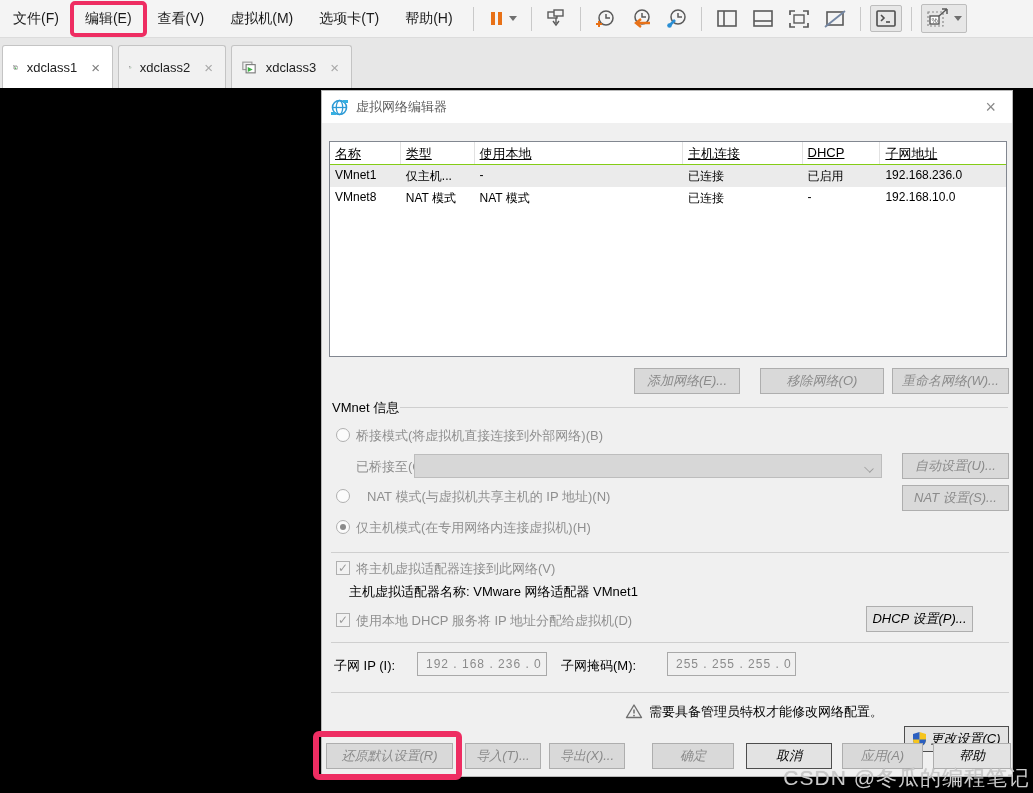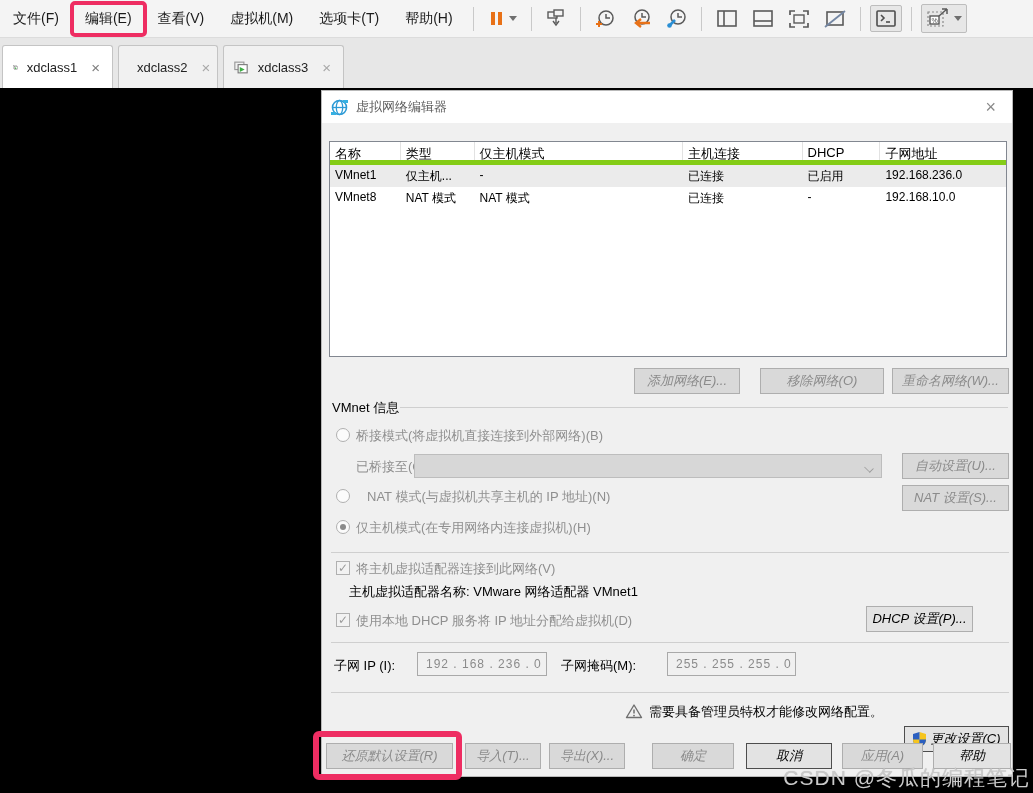--- a/index.html
+++ b/index.html
@@ -40,21 +40,21 @@
             border:1px solid #b9b9b9; font-size:13px; }
   .dlg-title { position:absolute; left:0; top:0; width:100%; height:32px; background:#ffffff;
                display:flex; align-items:center; }
   .dlg-title-text { font-size:13px; color:#5f5f5f; margin-left:8px; }
   .dlg-close { position:absolute; right:10px; top:4px; font-size:18px; color:#8a8a8a; padding:2px 6px; }
 
   
   .nettable { position:absolute; left:7px; top:50px; width:678px; height:216px; background:#fff;
               border:1px solid #828790; font-size:12px; overflow:hidden; }
   .trow { display:flex; width:100%; }
-  .trow.thead { height:23px; border-bottom:5px solid #84cc16; }
+  .trow.thead { height:23px; border-bottom:1px solid #84cc16;text-decoration:underline; }
   .trow.tbody { height:22px; }
   .trow.selected { background:#ebebeb; }
   .tcell { padding:3px 4px 0 5px; white-space:nowrap; overflow:hidden; color:#000; }
   .thead .tcell { border-right:1px solid #e2e2e2; font-size:13px; }
   .c0{width:71px;} .c1{width:74px;} .c2{width:209px;} .c3{width:120px;} .c4{width:78px;} .c5{width:126px; border-right:none!important;}
 
   
   .btn { position:absolute; height:26px; background:#d9d9d9; border:1px solid #aeaeae; color:#8b8b8b;
          font-size:13px; text-align:center; line-height:24px; white-space:nowrap;font-style:italic; }
   .btn.enabled { color:#000; background:#e3e3e3; }
@@ -193,21 +193,21 @@
   <div class="tabbar">
     <div class="tab active" style="width:111px">
       <svg width="19" height="15" viewBox="0 0 19 15">
         <rect x="1" y="1" width="11" height="9" fill="none" stroke="#8a8a8a" stroke-width="1.4"></rect>
         <rect x="5" y="4" width="11" height="10" fill="#fff" stroke="#6d6d6d" stroke-width="1.4"></rect>
         <path d="M7 7 l6 3 -6 3 z" fill="#3faf46"></path>
       </svg>
       <span class="tab-label">xdclass1</span>
       <span class="tab-close">×</span>
     </div>
-    <div class="tab" style="width:100px">
+    <div class="tab" style="width:108px">
       <svg width="19" height="15" viewBox="0 0 19 15">
         <rect x="1" y="1" width="11" height="9" fill="none" stroke="#9a9a9a" stroke-width="1.4"></rect>
         <rect x="5" y="4" width="11" height="10" fill="#fff" stroke="#7d7d7d" stroke-width="1.4"></rect>
         <path d="M7 7 l6 3 -6 3 z" fill="#3faf46"></path>
       </svg>
       <span class="tab-label">xdclass2</span>
       <span class="tab-close">×</span>
     </div>
     <div class="tab" style="width:121px">
       <svg width="19" height="15" viewBox="0 0 19 15">
@@ -233,21 +233,21 @@
           <rect x="12" y="1" width="5" height="3" fill="#36b1e2"></rect>
       </svg>
       <span class="dlg-title-text">虚拟网络编辑器</span>
       <span class="dlg-close">×</span>
     </div>
 
     <div class="nettable">
       <div class="trow thead">
         <div class="tcell c0">名称</div>
         <div class="tcell c1">类型</div>
-        <div class="tcell c2">仅主机模式</div>
+        <div class="tcell c2">使用本地</div>
         <div class="tcell c3">主机连接</div>
         <div class="tcell c4">DHCP</div>
         <div class="tcell c5">子网地址</div>
       </div>
       <div class="trow tbody selected">
         <div class="tcell c0">VMnet1</div>
         <div class="tcell c1">仅主机...</div>
         <div class="tcell c2">-</div>
         <div class="tcell c3">已连接</div>
         <div class="tcell c4">已启用</div>

